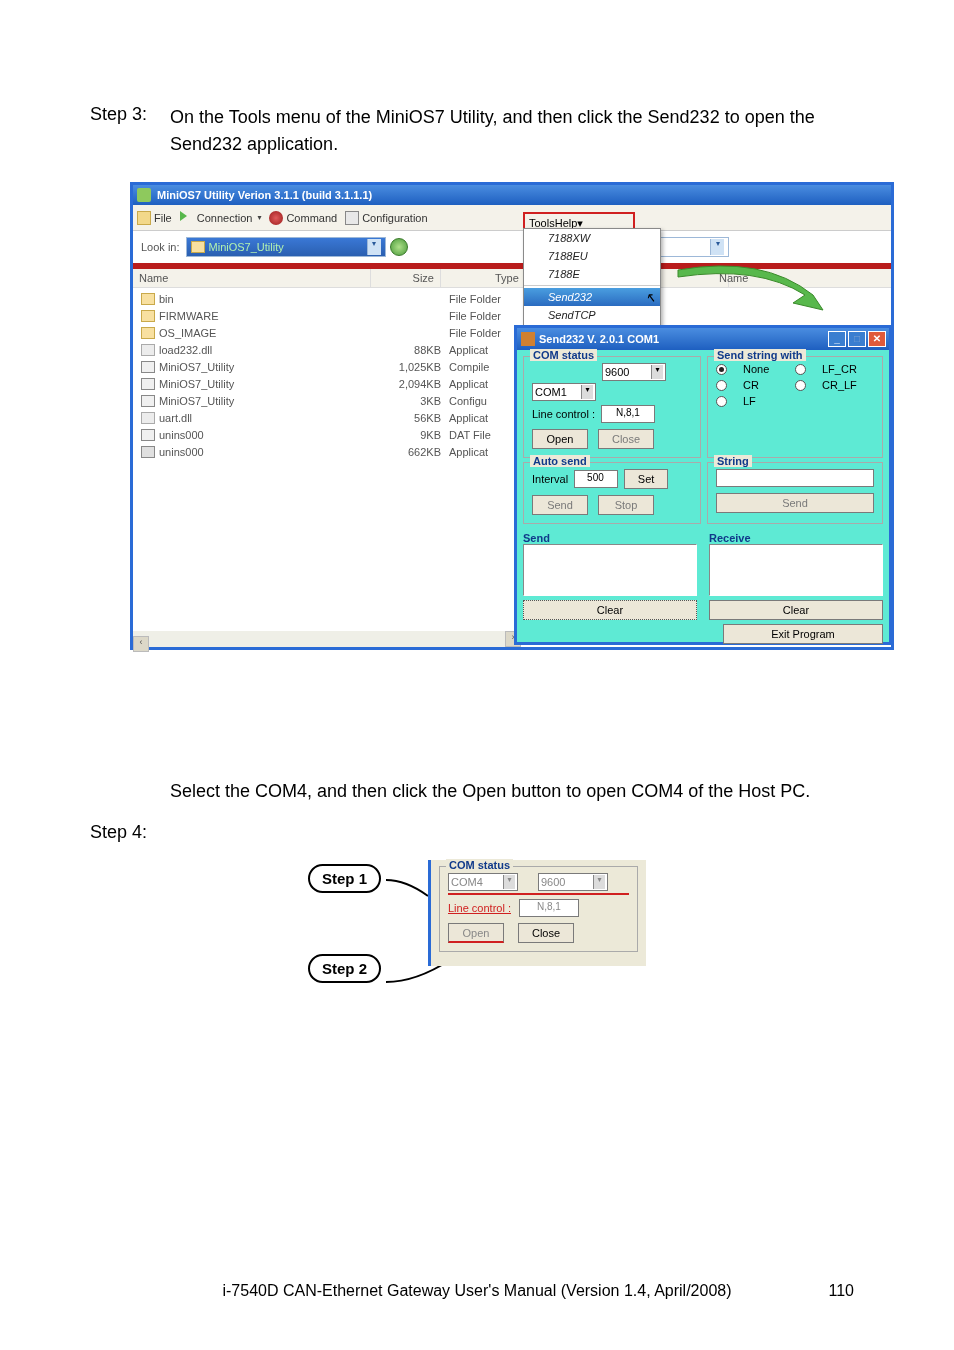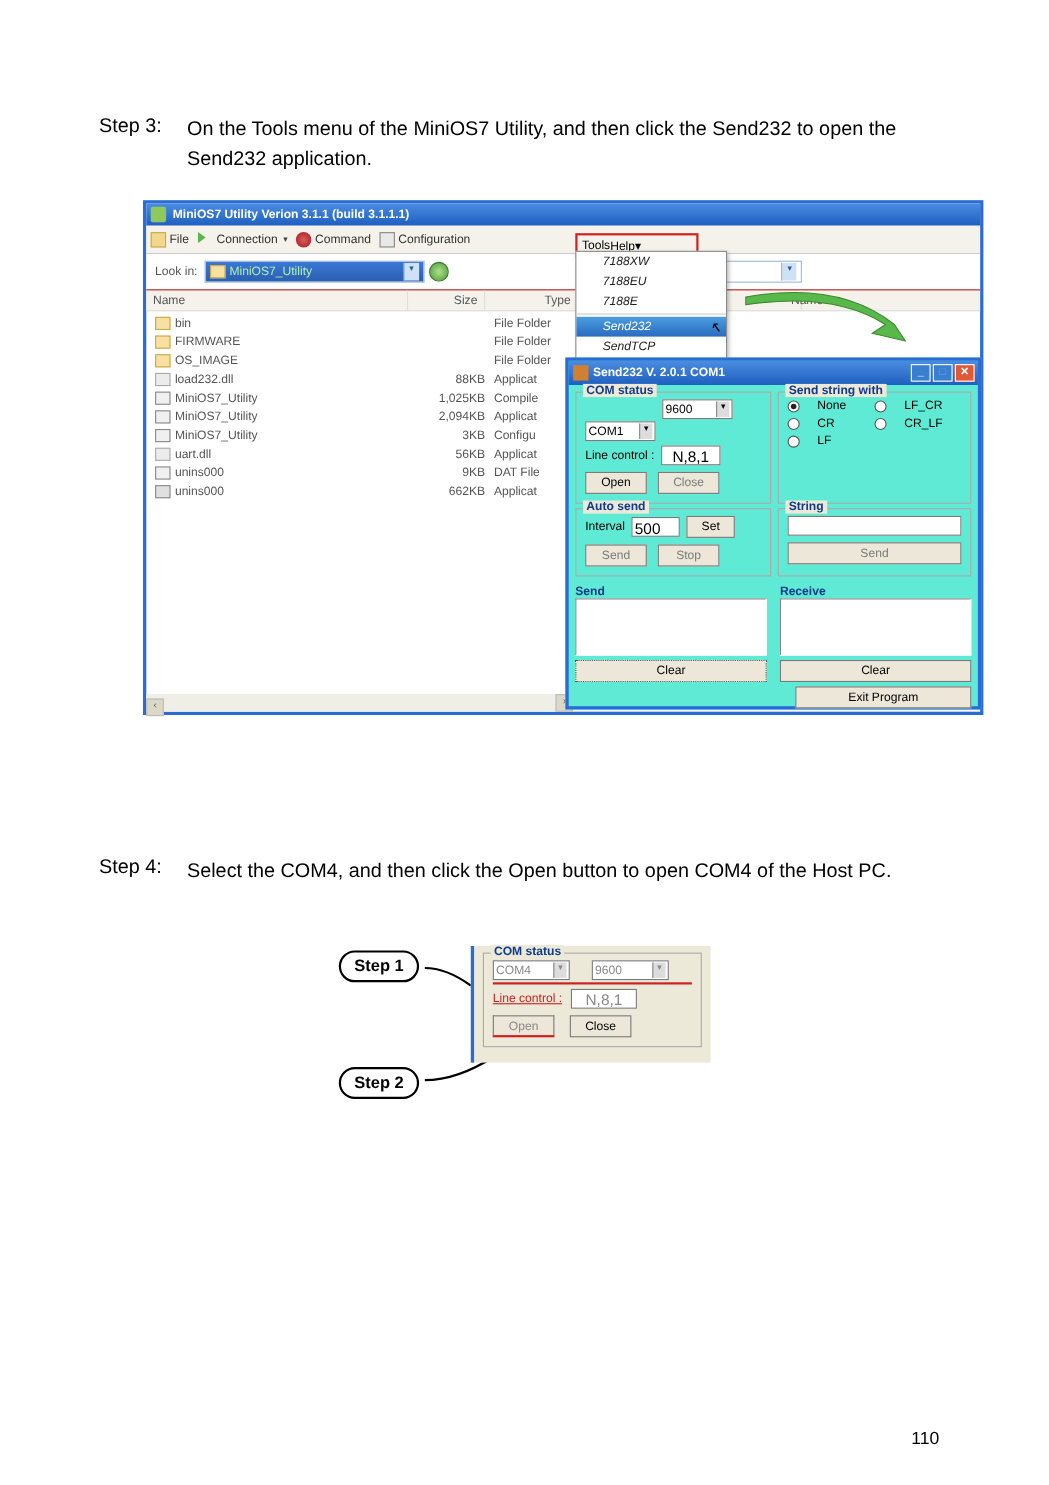--- a/index.html
+++ b/index.html
@@ -72,21 +72,21 @@
   }
   .lookinrow .combo {
     border: 1px solid #9db8d8; height: 20px; padding: 2px 4px;
     display: flex; align-items: center; font-size: 11px;
   }
   .lookinrow .combo.sel { background: linear-gradient(#3a78d6,#2a5fb0); color: #b1f1b1; width: 200px; }
   .lookinrow .combo.diska { width: 140px; }
   .lookinrow .gobtn { width:18px; height:18px; border-radius:50%; background: radial-gradient(#aee08a,#4a9a3a); margin-left: 4px; border:1px solid #3a7a2a; }
   .listheader {
     display: flex; font-size: 11px; color: #555;
-    border-top: 1px solid #b91c1c; border-bottom: 1px solid #ddd;
+    border-top: 6px solid #b91c1c; border-bottom: 1px solid #ddd;
     background: #f4f2ea;
   }
   .listheader > div { padding: 3px 6px; border-right: 1px solid #ddd; }
   .filelist {
     font-size: 11px; color: #555;
     padding: 2px 0;
   }
   .filelist .row { display: flex; height: 17px; align-items: center; }
   .filelist .ic { width: 14px; height: 12px; margin: 0 4px 0 8px; display: inline-block; }
   .ic-folder { background: #f8e0a0; border: 1px solid #c9a94a; }
@@ -153,21 +153,21 @@
     position: relative;
   }
   .grp .gt { position: absolute; top: -8px; left: 6px; background: #ece9d8; padding: 0 3px; font-weight: bold; color: #103a8a; font-size: 11px; }
   .grp-row { display: flex; gap: 6px; }
   .grp-com { width: 178px; }
   .grp-ssw { flex: 1; }
   .grp-auto { width: 178px; }
   .grp-str { flex: 1; }
   .combo2 { border: 1px solid #7a7a7a; height: 18px; background: #fff; font-size: 11px; padding: 1px 2px; display:inline-flex; align-items:center; justify-content:space-between; }
   .combo2 .dc { width:12px; height:14px; background:#dcdcdc; border-left:1px solid #888; text-align:center; font-size:8px; }
-  .txtbox { border: 1px solid #7a7a7a; background:#fff; height:18px; font-size:14px; padding:1px 2px; }
+  .txtbox { border: 1px solid #7a7a7a; background:#fff; height:18px; font-size:10px; padding:1px 12px; }
   .btn2 {
     display:inline-block; min-width:56px; height:20px;
     border:1px solid #7a7a7a; background:#ece7d8;
     font-size:11px; text-align:center; line-height:18px;
     color:#7a7a7a;
   }
   .btn2.enabled { color:#000; }
   .radio { display:inline-flex; align-items:center; gap:16px; font-size:11px; }
   .radio .rdot { width:11px; height:11px; border:1px solid #555; border-radius:50%; background:#fff; display:inline-flex; align-items:center; justify-content:center; }
   .radio .rdot.on::after { content:""; width:5px; height:5px; background:#222; border-radius:50%; }
@@ -459,26 +459,26 @@
     </div>
   </div>
 
   <div class="leftscroll">
     <span class="arrow">‹</span>
     <span class="track" style="width:340px;"></span>
     <span class="arrow" style="float:right">›</span>
   </div>
 </div>
 
-<div class="step-label" style="left:90px; top:778px;">Step 4:</div>
+<div class="step-label" style="left:90px; top:822px;">Step 4:</div>
 <div class="step-text" style="left:170px; top:778px; width:700px;">Select the COM4, and then click the Open button to open COM4 of the Host PC.</div>
 
 <div class="screenshot2">
   <div class="bubble" style="left:0; top:6px;">Step 1</div>
-  <div class="bubble" style="left:0; top:112px;">Step 2</div>
+  <div class="bubble" style="left:0; top:96px;">Step 2</div>
 
   <svg style="position:absolute;left:78px;top:14px;width:60px;height:40px;">
       <path d="M0,8 Q20,8 42,24" stroke="#000" stroke-width="2" fill="none"></path>
     </svg>
   <svg style="position:absolute;left:78px;top:100px;width:80px;height:40px;">
       <path d="M0,24 Q30,24 64,2" stroke="#000" stroke-width="2" fill="none"></path>
     </svg>
 
   <div class="comstatus2">
     <div class="grp2">
@@ -501,14 +501,15 @@
       </div>
       <div style="display:flex;gap:14px;">
         <div class="btn2" style="color:#888;border-bottom:2px solid #d02020;">Open</div>
         <div class="btn2 enabled">Close</div>
       </div>
     </div>
   </div>
 </div>
 
 <div class="footer">
+  <span>i-7540D CAN-Ethernet Gateway User's Manual (Version 1.4, April/2008)</span>
   <span class="pg">110</span>
 </div>
 
 </body></html>

